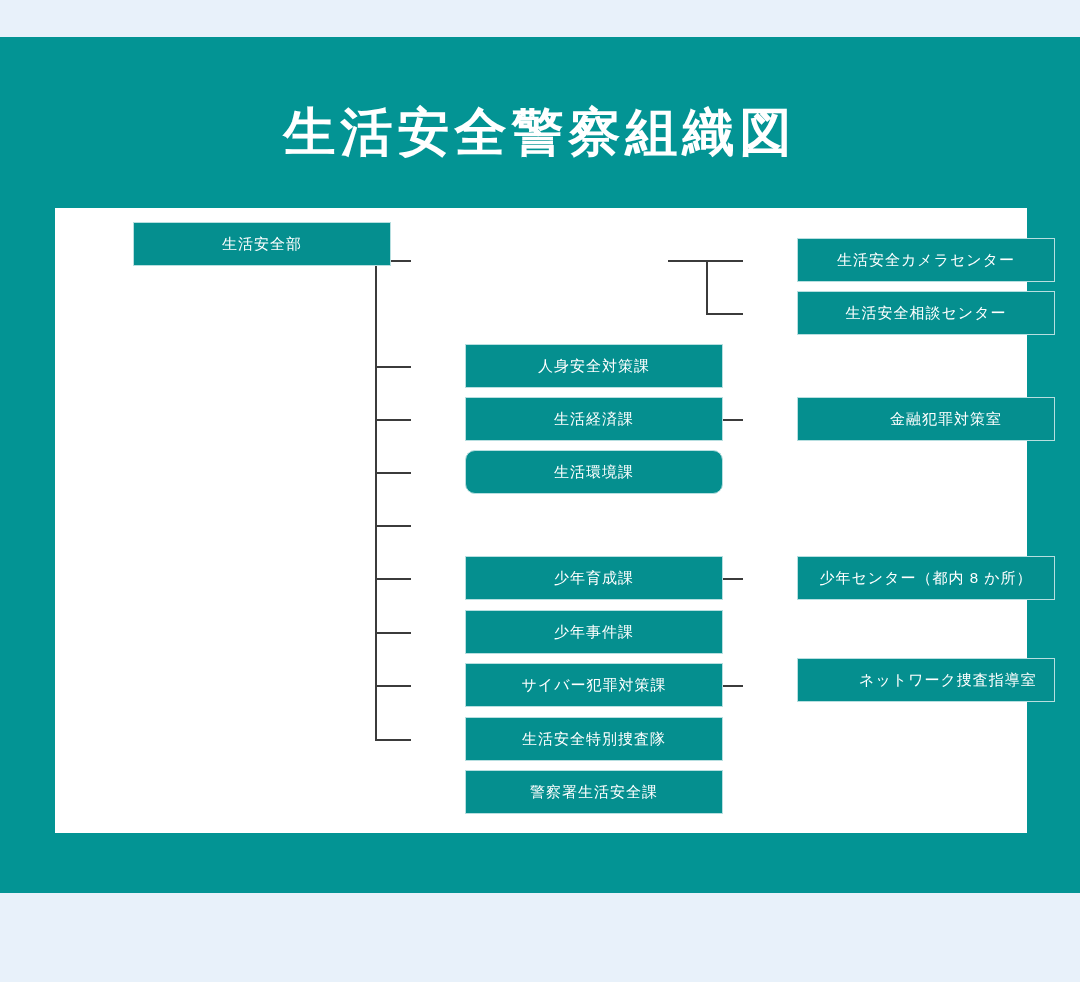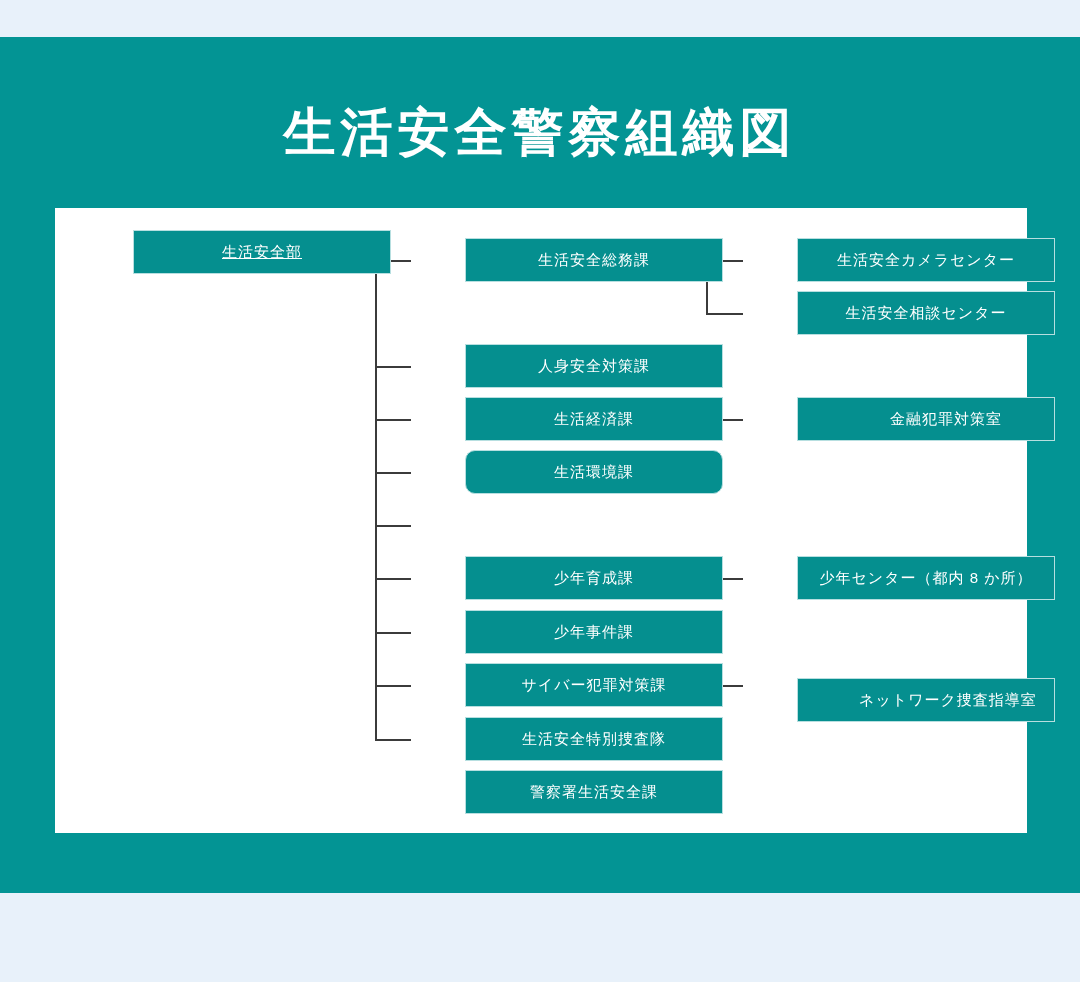--- a/index.html
+++ b/index.html
@@ -108,32 +108,31 @@
     <div class="line v" style="left:651px; top:52px; height:54px;"></div>
     <div class="line h" style="left:651px; top:52px;  width:37px;"></div>
     <div class="line h" style="left:651px; top:105px; width:37px;"></div>
 
     <div class="line h" style="left:613px; top:211px; width:75px;"></div>
 
     <div class="line h" style="left:613px; top:370px; width:75px;"></div>
 
     <div class="line h" style="left:613px; top:477px; width:75px;"></div>
 
-    <div class="node root" style="top:22px;text-decoration:underline;">生活安全部</div>
+    <div class="node root" style="top:14px;">生活安全部</div>
 
-    <div class="node lvl2" style="top:30px;">生活安全総務課</div>
     <div class="node lvl2" style="top:189px;">生活経済課</div>
     <div class="node lvl2" style="top:136px;">人身安全対策課</div>
     <div class="node lvl2" style="top:242px;border-radius:10px;">生活環境課</div>
     <div class="node lvl2" style="top:348px;">少年育成課</div>
     <div class="node lvl2" style="top:402px;">少年事件課</div>
     <div class="node lvl2" style="top:455px;">サイバー犯罪対策課</div>
     <div class="node lvl2" style="top:509px;">生活安全特別捜査隊</div>
     <div class="node lvl2" style="top:562px;">警察署生活安全課</div>
 
     <div class="node lvl3" style="top:30px;">生活安全カメラセンター</div>
     <div class="node lvl3" style="top:83px;">生活安全相談センター</div>
     <div class="node lvl3" style="top:189px;padding-left:40px;">金融犯罪対策室</div>
     <div class="node lvl3" style="top:348px;">少年センター（都内 8 か所）</div>
-    <div class="node lvl3" style="top:470px;padding-left:44px;">ネットワーク捜査指導室</div>
+    <div class="node lvl3" style="top:450px;padding-left:44px;">ネットワーク捜査指導室</div>
 
   </div>
 </div>
 
 </body></html>

